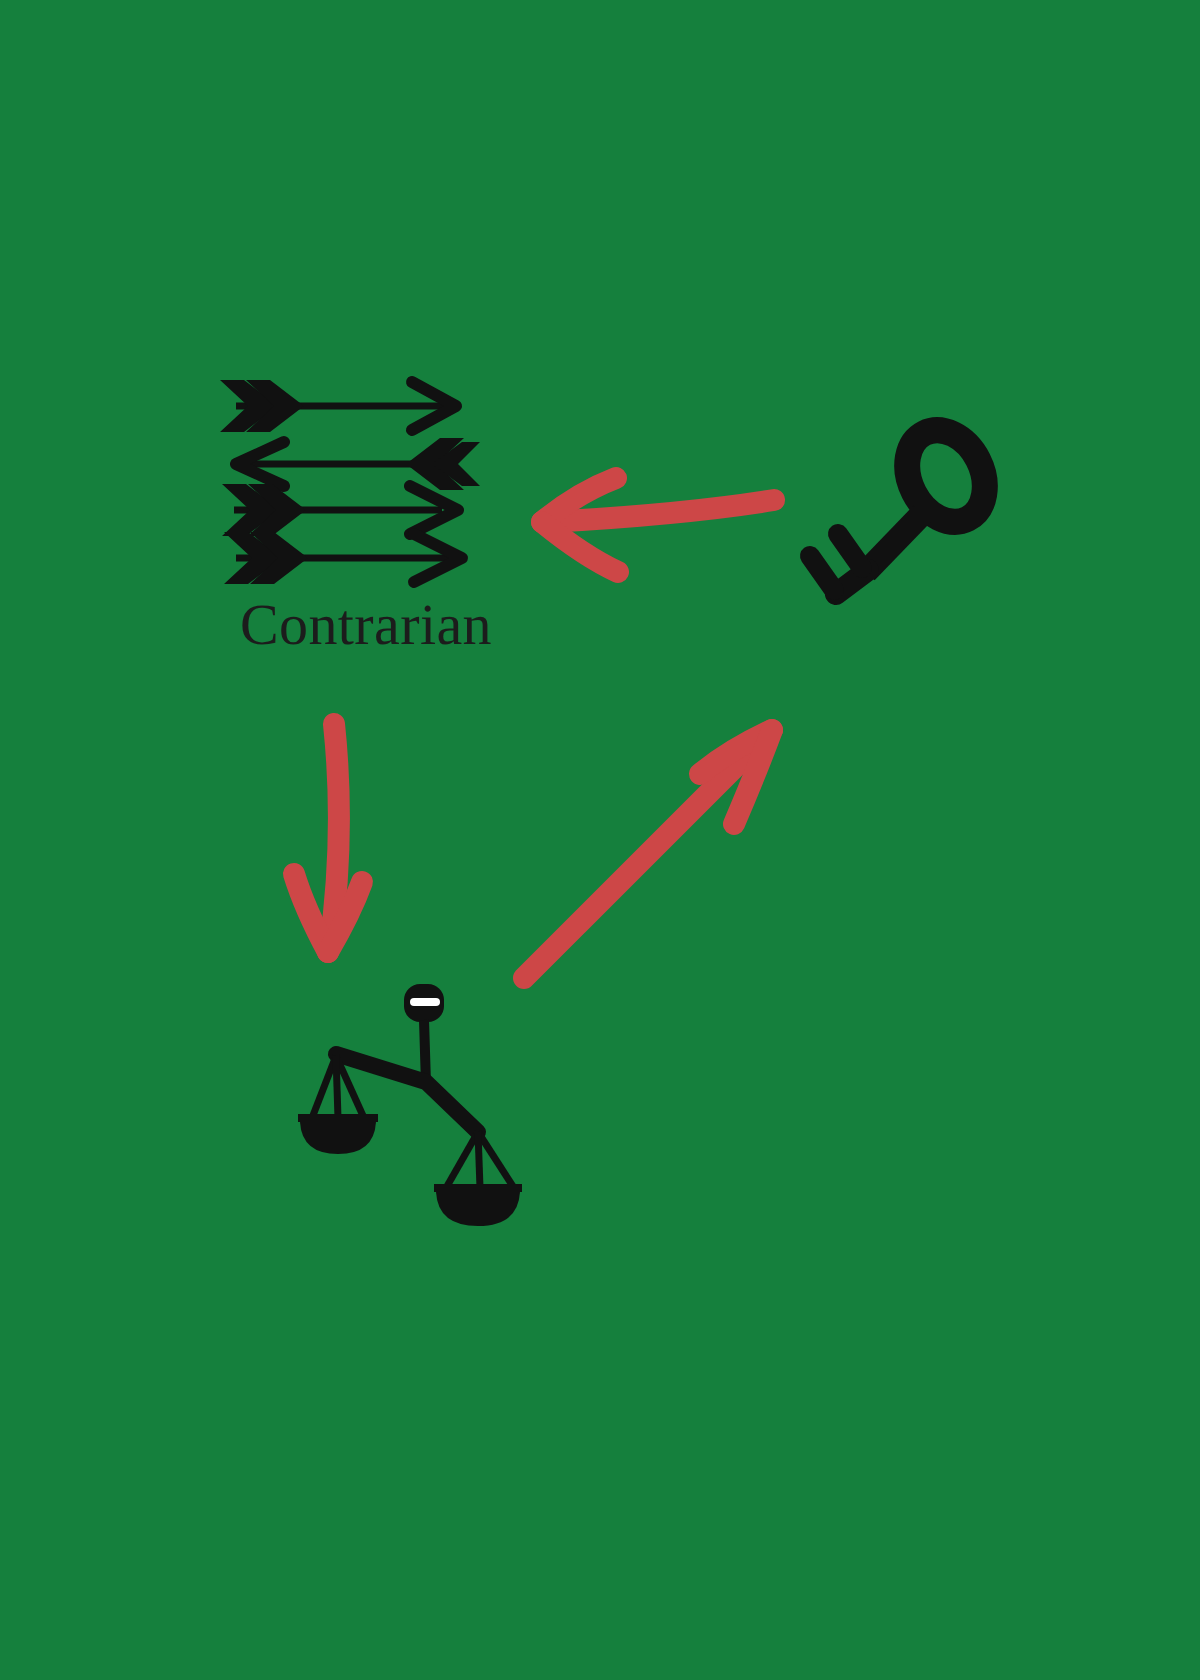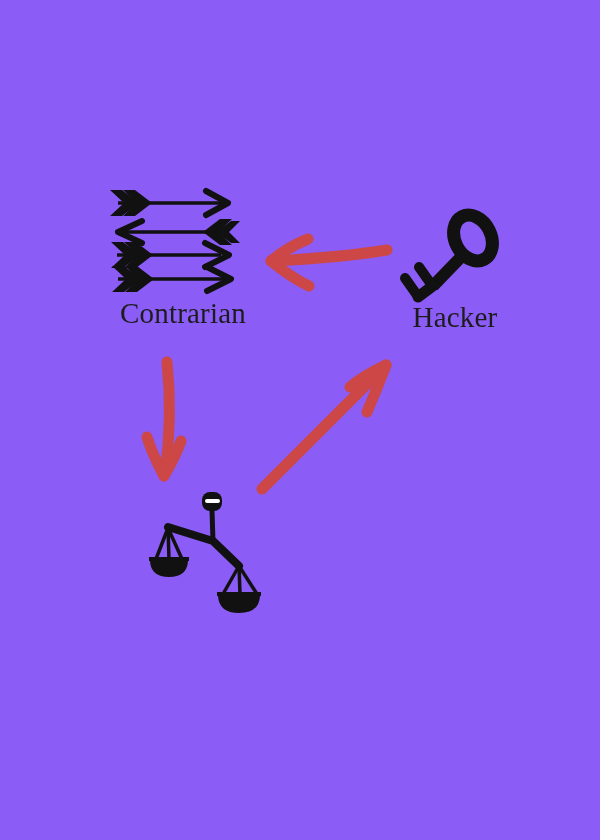--- a/index.html
+++ b/index.html
@@ -1,20 +1,20 @@
 <!DOCTYPE html>
 <html><head>
 <meta charset="utf-8">
 <style>
   html, body { margin: 0; padding: 0; background: #ffffff; }
   .stage {
     position: relative;
     width: 600px;
     height: 840px;
-    background: #8b5cf6;
+    background: #15803d;
     overflow: hidden;
     font-family: "Liberation Serif", serif;
   }
   .diagram-svg {
     position: absolute;
     left: 0; top: 0;
     width: 600px; height: 840px;
     display: block;
   }
   .node-label {
@@ -107,16 +107,15 @@
 
     <g stroke="#cd4747" fill="none" stroke-linecap="round">
       <path d="M262 489 L384 367" stroke-width="11"></path>
       <path d="M386 365 C373 371 361 378 350 387" stroke-width="11"></path>
       <path d="M386 365 C380 381 373 398 367 412" stroke-width="11"></path>
     </g>
   </svg>
 
   <div class="node-label label-contrarian">Contrarian</div>
 
-  <div class="node-label label-hacker">Hacker</div>
 
 
 </div>
 
 </body></html>

